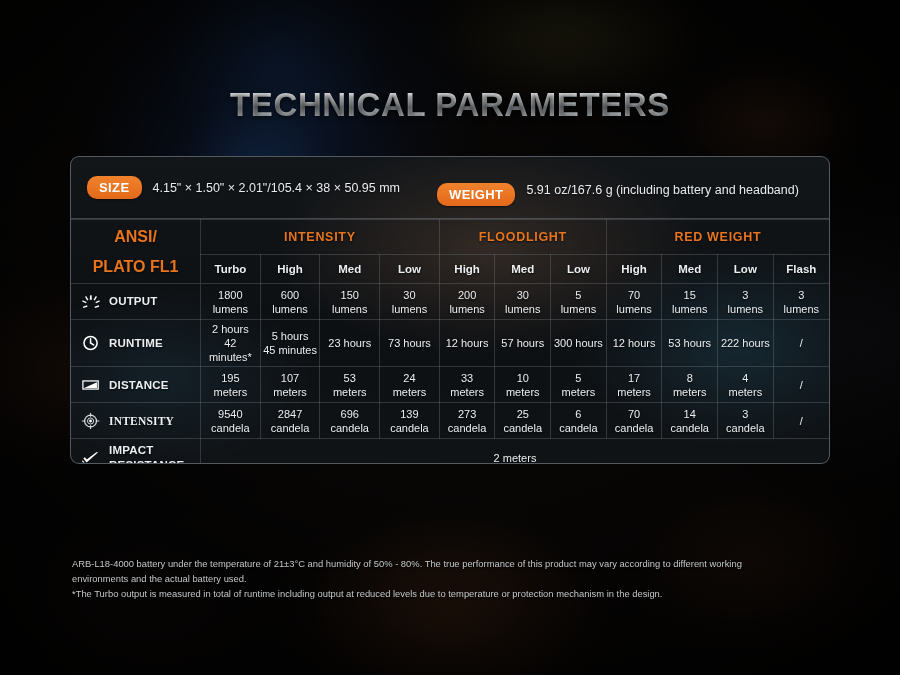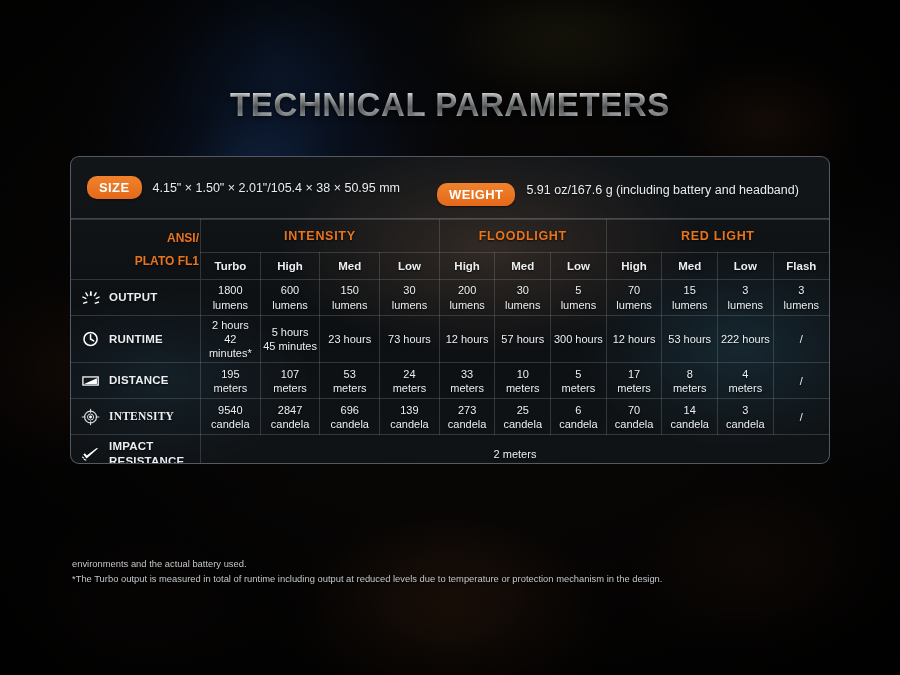--- a/index.html
+++ b/index.html
@@ -132,24 +132,24 @@
   .rowlabel-inner { display: flex; align-items: center; gap: 7px; }
   .rowlabel-text { display: block; }
 
   .group-head {
     color: #e8751d;
     font-weight: bold;
     font-size: 12.5px;
     letter-spacing: 0.7px;
   }
   .ansi-cell {
-    text-align: right;
+    text-align: center;
     color: #e8751d;
     font-weight: bold;
-    font-size: 12px;
+    font-size: 16px;
     line-height: 1.85;
     border-bottom: none !important;
   }
   .mode-head { font-weight: bold; font-size: 11.5px; margin-left: 8px; }
 
   .icon { width: 22px; height: 18px; flex: 0 0 22px; display: block; }
 
   
   #note {
     position: absolute;
@@ -195,21 +195,21 @@
       <col style="width:55px">
         <col style="width:55px">
         <col style="width:55px">
         <col style="width:55px">
     </colgroup>
     <tbody id="table-body">
         <tr>
           <td class="ansi-cell" rowspan="2"><span>ANSI/</span><br><span>PLATO FL1</span></td>
           <td class="group-head" colspan="4" style="height: 33px;">INTENSITY</td>
           <td class="group-head" colspan="3" style="height: 33px;">FLOODLIGHT</td>
-          <td class="group-head" colspan="4" style="height: 33px;">RED LIGHT</td>
+          <td class="group-head" colspan="4" style="height: 33px;">RED WEIGHT</td>
         </tr>
         <tr>
           <td class="mode-head" style="height: 27px;">Turbo</td>
           <td class="mode-head" style="height: 27px;">High</td>
           <td class="mode-head" style="height: 27px;">Med</td>
           <td class="mode-head" style="height: 27px;">Low</td>
           <td class="mode-head" style="height: 27px;">High</td>
           <td class="mode-head" style="height: 27px;">Med</td>
           <td class="mode-head" style="height: 27px;">Low</td>
           <td class="mode-head" style="height: 27px;">High</td>
@@ -351,15 +351,16 @@
             </div>
           </td>
           <td colspan="11">IP68</td>
         </tr>
       </tbody>
   </table>
 
 </div>
 
 <div id="note">
+  <p>ARB-L18-4000 battery under the temperature of 21±3°C and humidity of 50% - 80%. The true performance of this product may vary according to different working</p>
   <p>environments and the actual battery used.</p>
   <p>*The Turbo output is measured in total of runtime including output at reduced levels due to temperature or protection mechanism in the design.</p>
 </div>
 
 </body></html>

